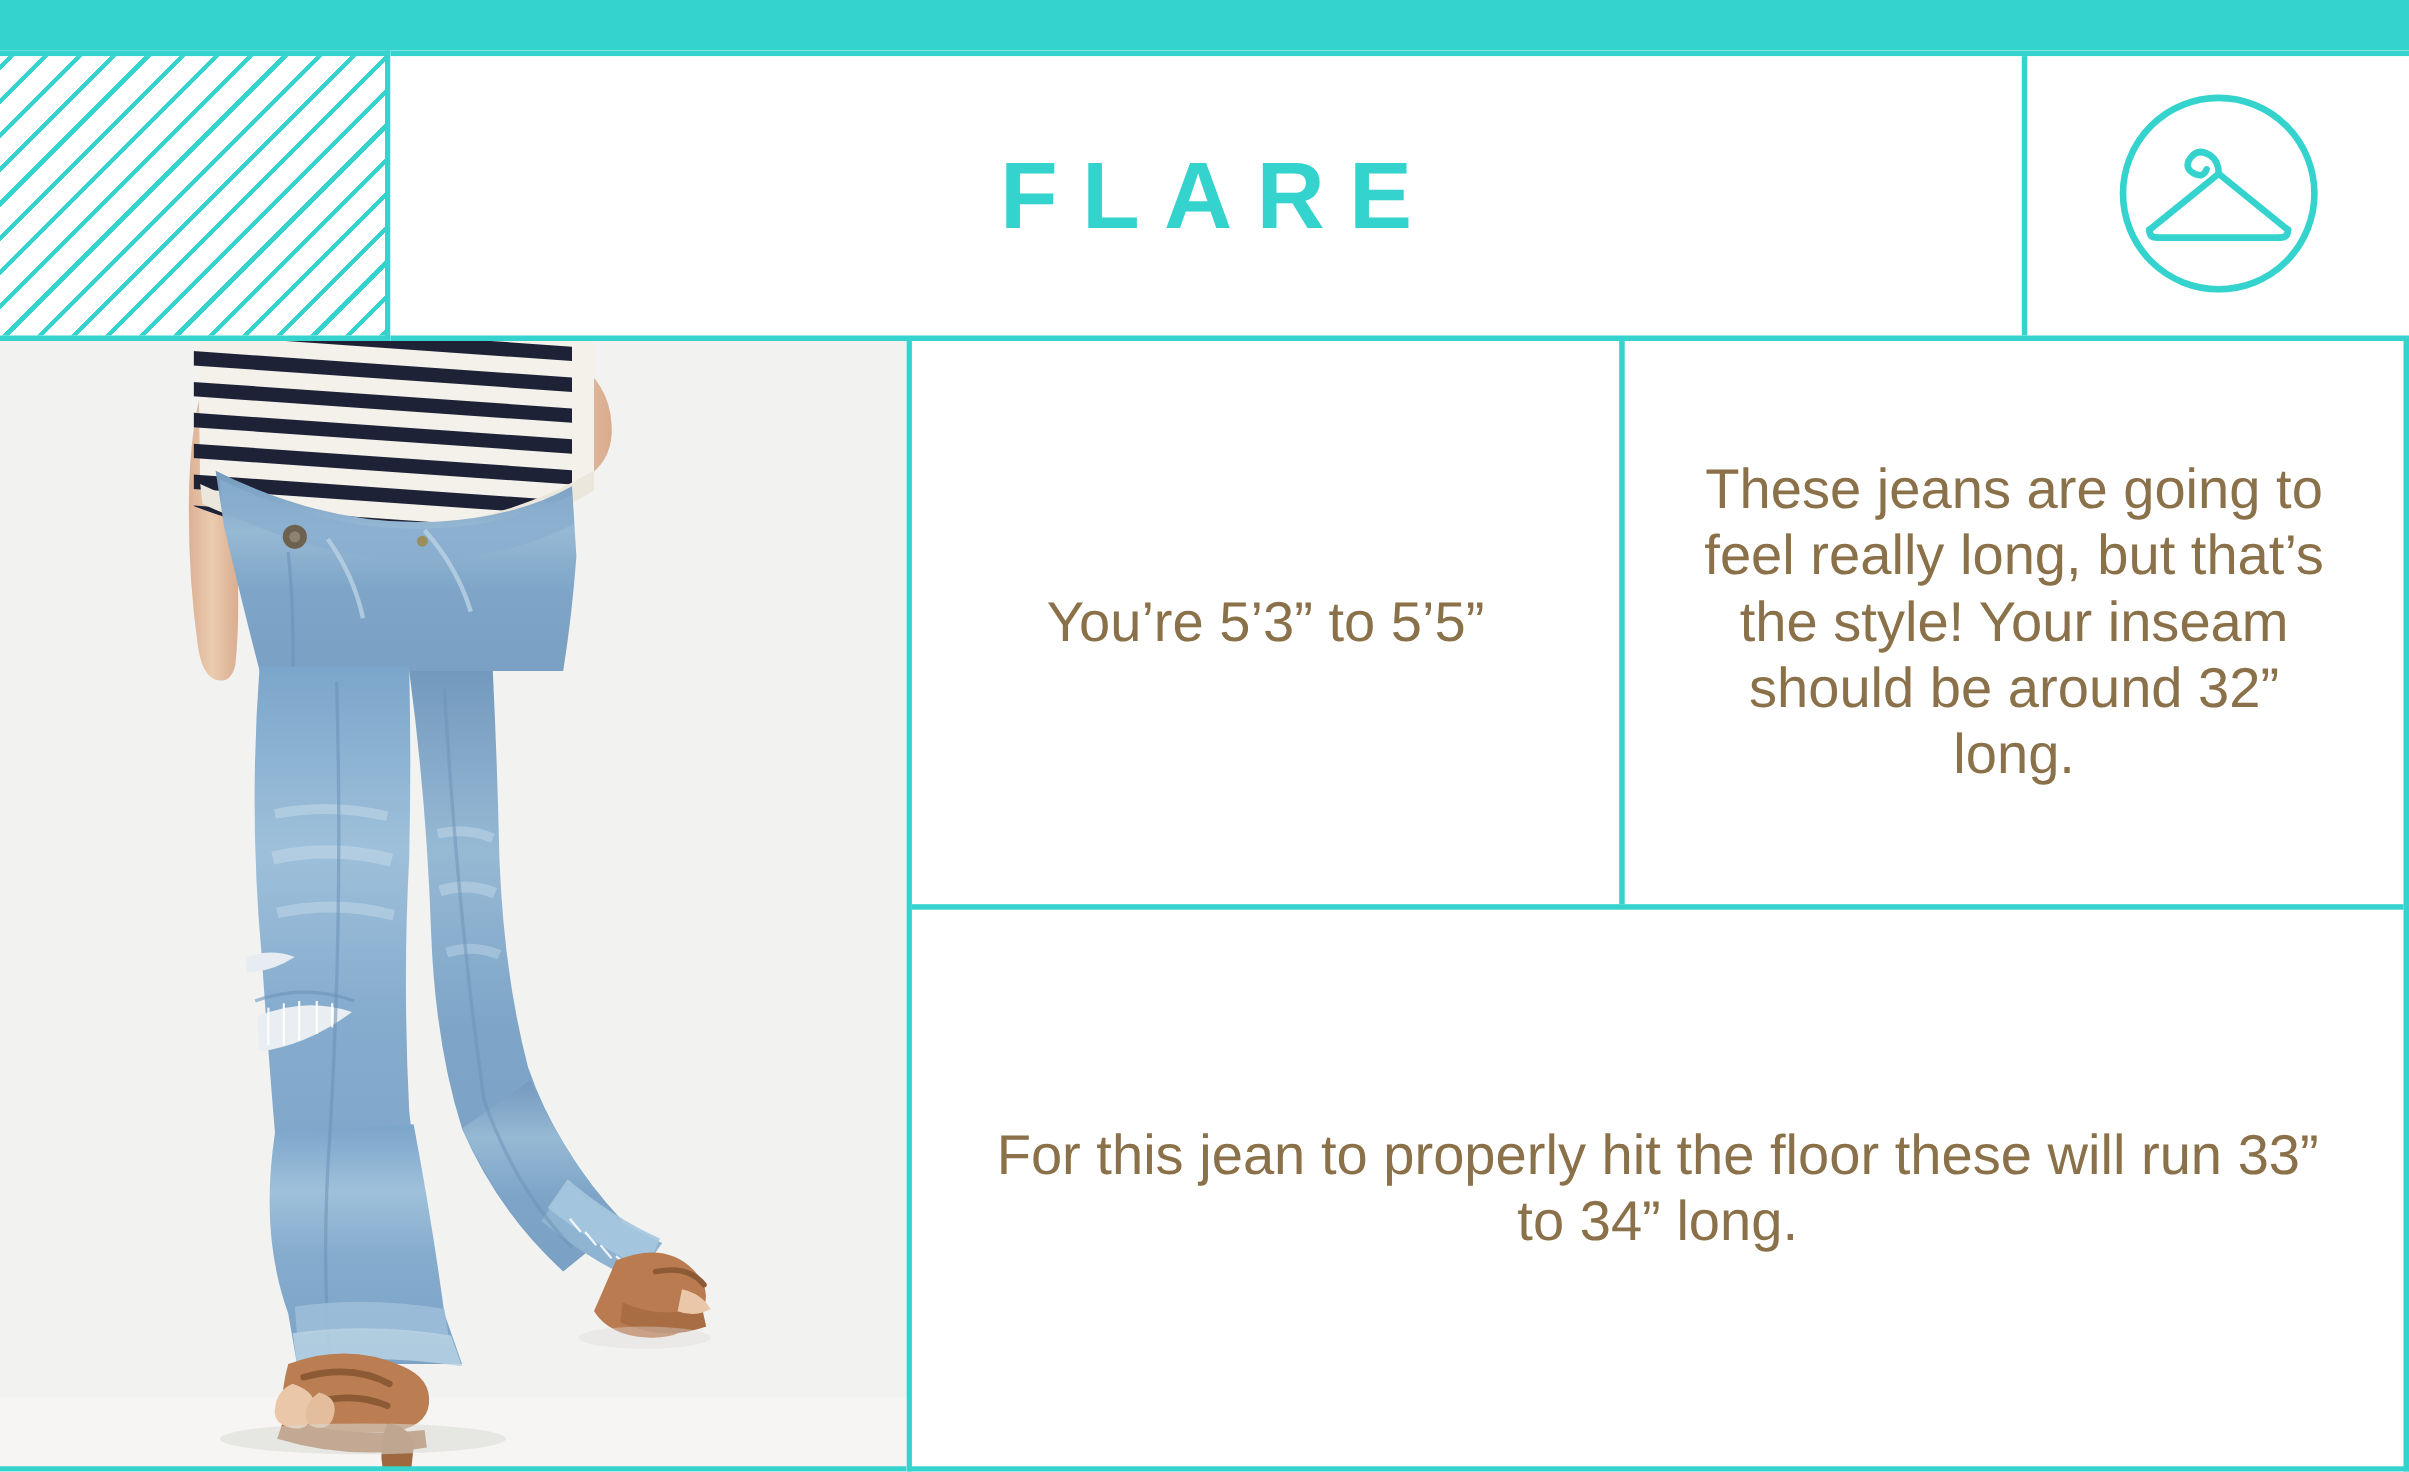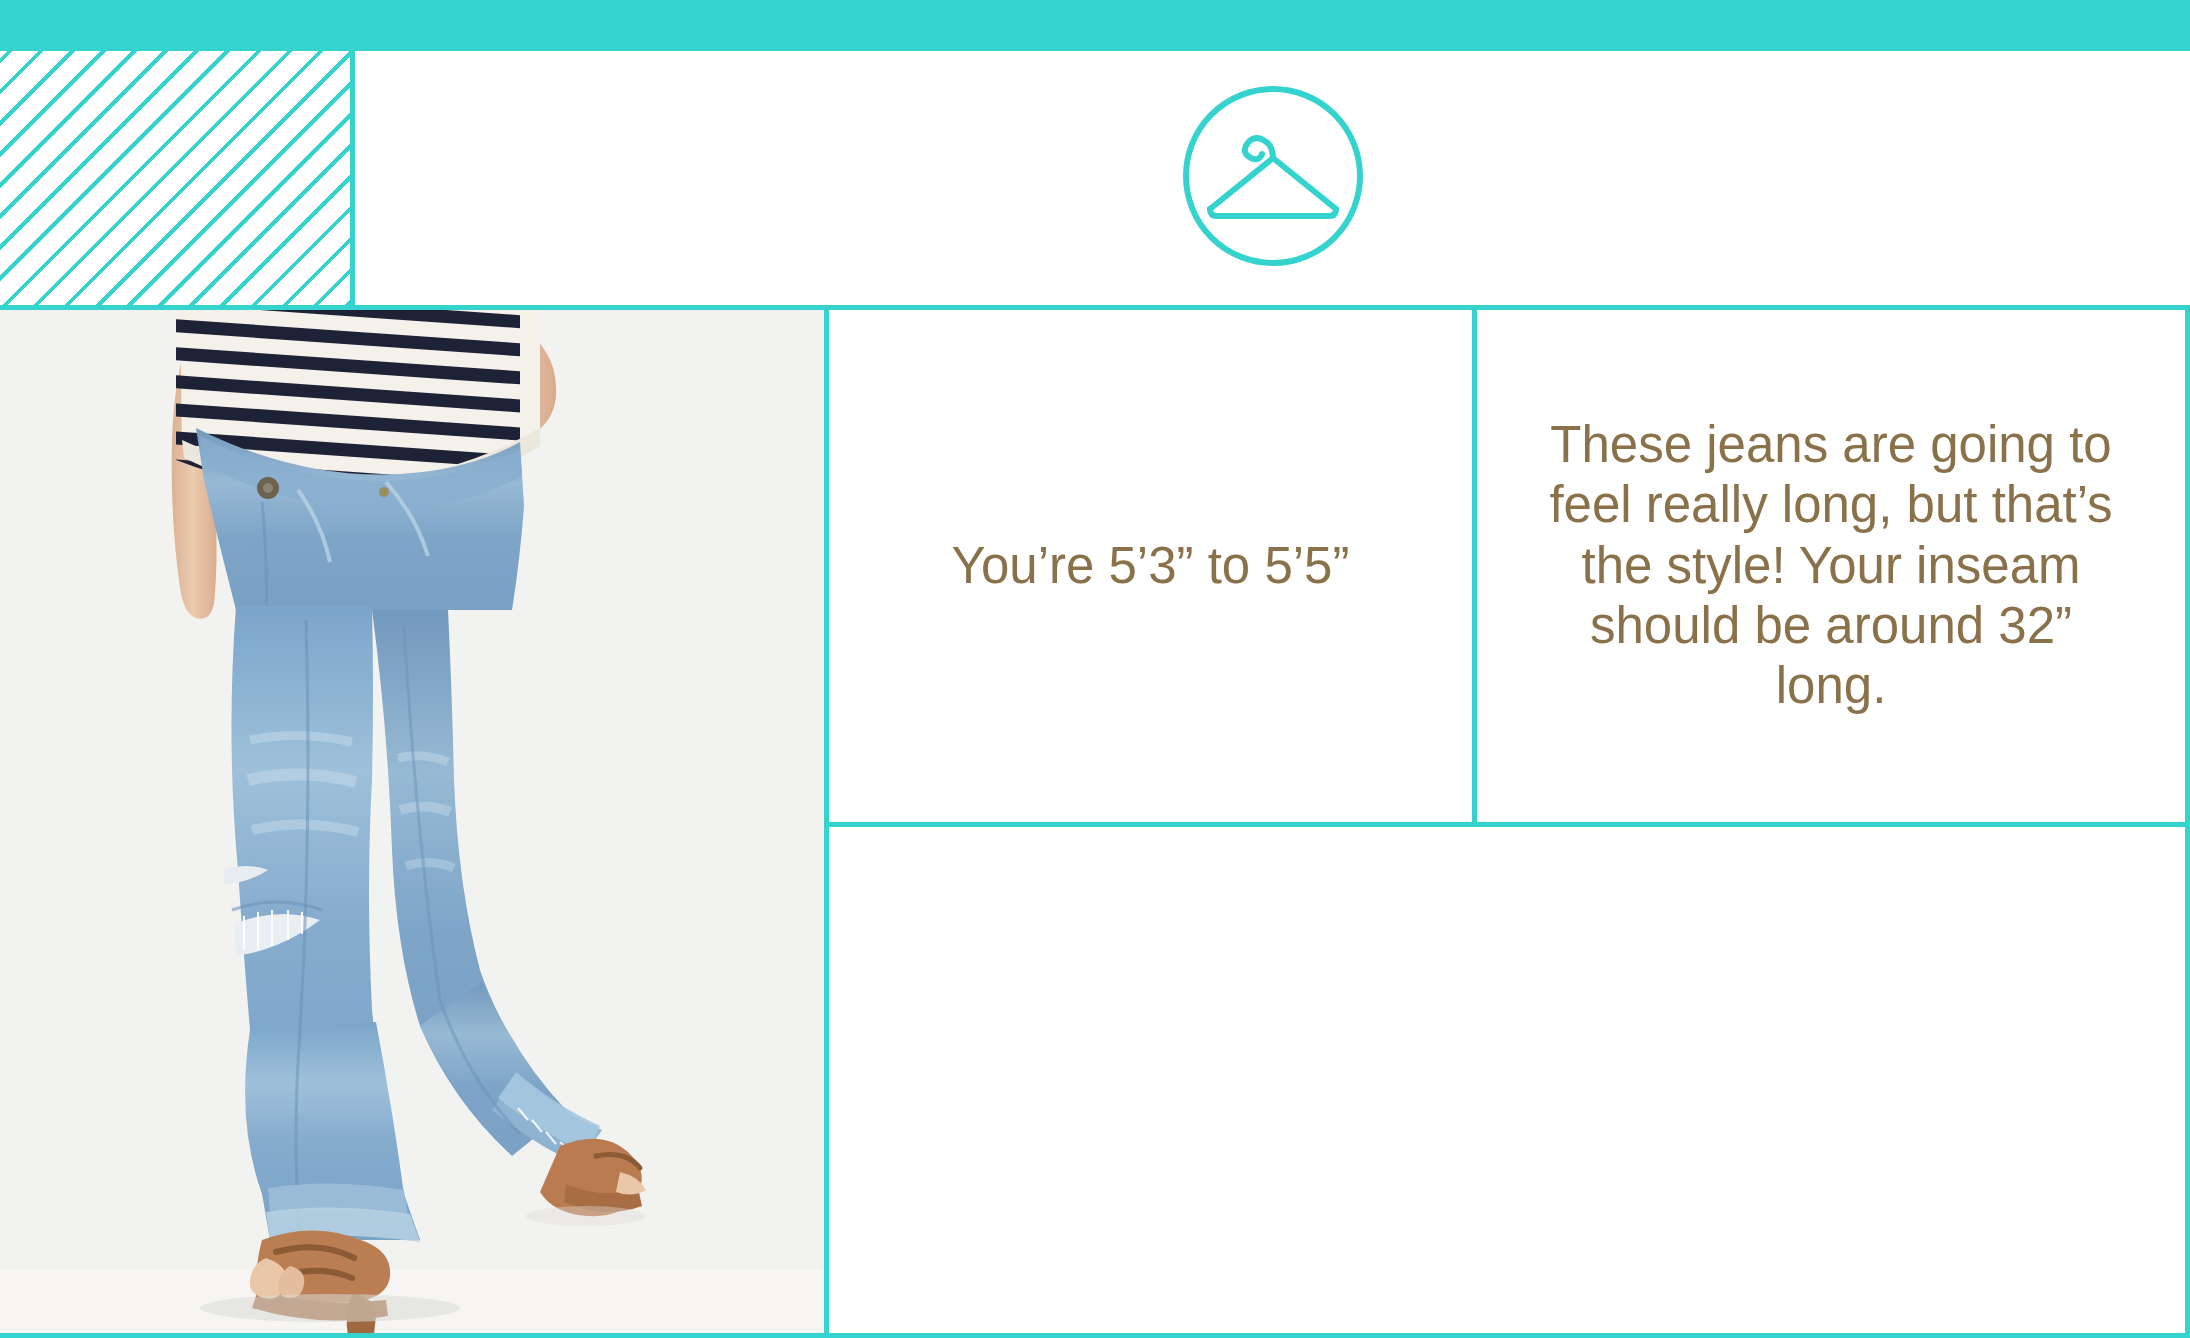--- a/index.html
+++ b/index.html
@@ -130,20 +130,23 @@
 </head>
 <body>
 
 <div id="stage">
 
   <div class="top-bar"></div>
 
   <div class="hatch-box"></div>
 
   <div class="header-strip">
+    <div class="title-cell">
+      <div class="title-text">FLARE</div>
+    </div>
     <div class="icon-cell">
       <span>
         <svg width="190" height="190" viewBox="0 0 190 190" fill="none" aria-hidden="true">
           <circle cx="95" cy="95" r="87" stroke="#35d3ce" stroke-width="6" fill="none"></circle>
           <path d="M95 77 L32 128" stroke="#35d3ce" stroke-width="6" stroke-linecap="round" fill="none"></path>
           <path d="M95 77 L158 128" stroke="#35d3ce" stroke-width="6" stroke-linecap="round" fill="none"></path>
           <path d="M32 128 q0 7 7 7" stroke="#35d3ce" stroke-width="6" stroke-linecap="round" fill="none"></path>
           <path d="M158 128 q0 7 -7 7" stroke="#35d3ce" stroke-width="6" stroke-linecap="round" fill="none"></path>
           <line x1="40" y1="135" x2="150" y2="135" stroke="#35d3ce" stroke-width="6" stroke-linecap="round"></line>
           <path d="M95 77 q0 -12 -8 -17 q-11 -7 -18 3 q-6 9 4 14 q8 4 11 -4" stroke="#35d3ce" stroke-width="6" stroke-linecap="round" fill="none"></path>
@@ -309,17 +312,20 @@
       <div class="t-row">
         <div class="cell-left">
           <div class="copy small-h">You’re 5’3” to 5’5”</div>
         </div>
         <div class="cell-right">
           <div class="copy para">These jeans are going to feel really long, but that’s the style! Your inseam should be around 32” long.</div>
         </div>
       </div>
 
       <div class="t-row">
+        <div class="cell-right">
+          <div class="copy para">For this jean to properly hit the floor these will run 33” to 34” long.</div>
+        </div>
       </div>
 
     </div>
   </div>
 </div>
 
 </body></html>

